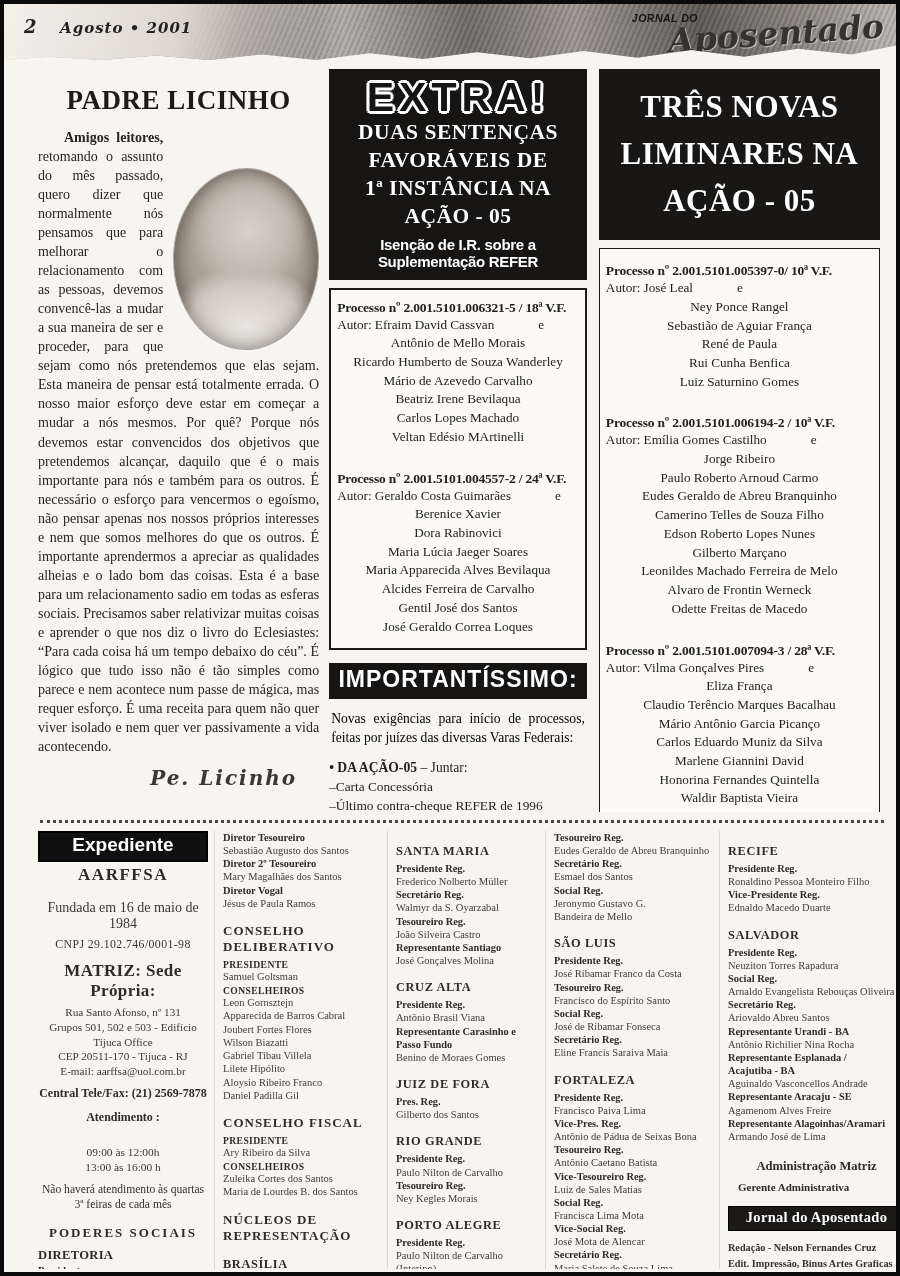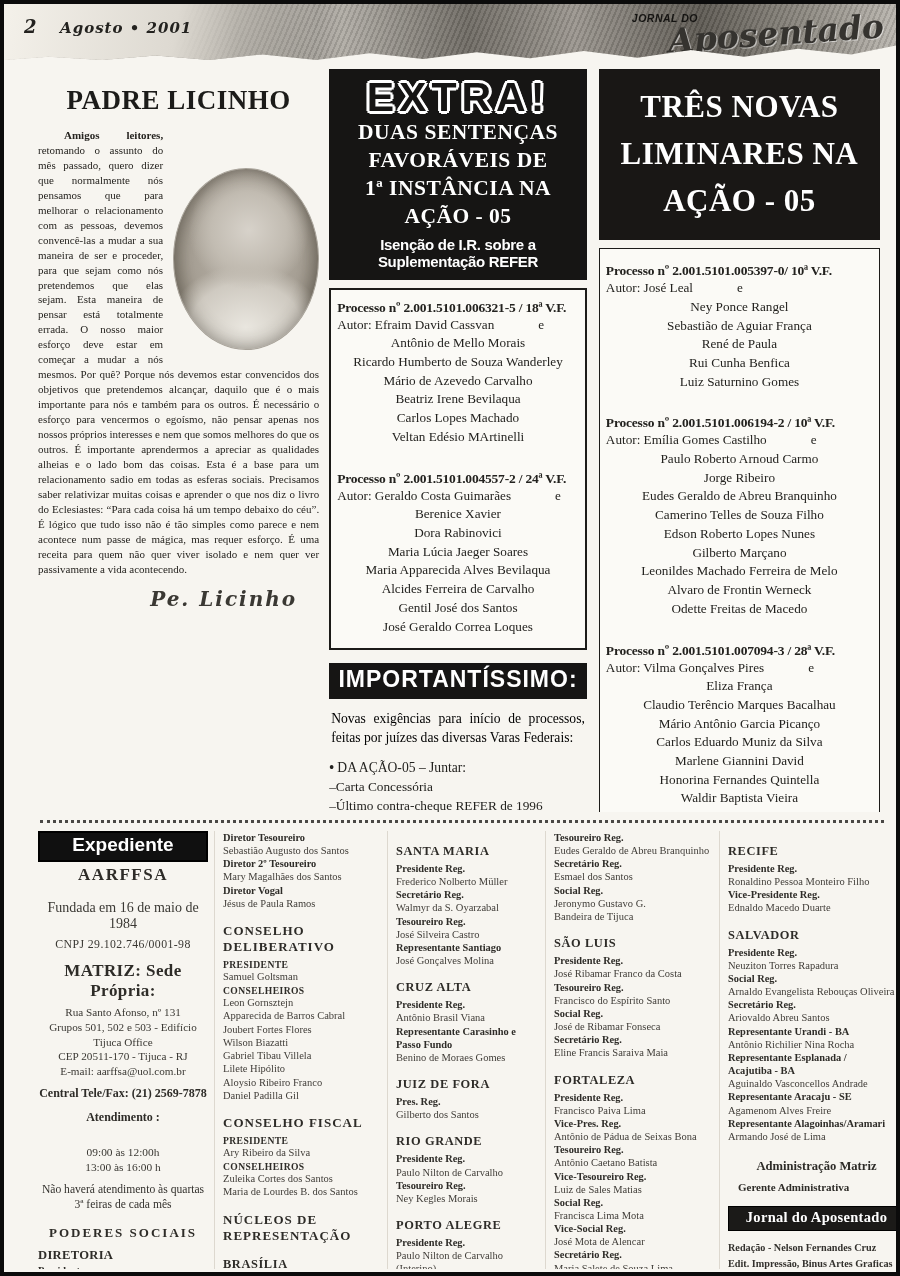--- a/index.html
+++ b/index.html
@@ -22,21 +22,21 @@
   .masthead-script { position: absolute; right: 4px; top: 8px; font: italic 700 33px "DejaVu Serif", serif; transform: rotate(-4deg); color: #35332f; text-shadow: 1px 1px 0 rgba(255,255,255,.5); }
 
   
   .cols { display: flex; padding: 9px 16px 0 34px; height: 752px; overflow: hidden; }
   .col1 { width: 288px; }
   .col2 { width: 264px; margin-left: 10px; }
   .col3 { width: 288px; margin-left: 12px; }
 
   
   .article-title { text-align: center; font-weight: 700; font-size: 27px; letter-spacing: .5px; color: #1c1b19; margin: 16px 0 12px; }
-  .article-body { font-size: 11px; line-height: 1.36; color: #262420; text-align: justify; }
+  .article-body { font-size: 14px; line-height: 1.36; color: #262420; text-align: justify; }
   .portrait { float: right; width: 146px; height: 182px; margin: 40px 0 6px 10px; border-radius: 50%;
     border: 1px solid #a9a49b;
     background:
       radial-gradient(ellipse 58% 46% at 52% 34%, #d7d2ca 0%, #c2bcb2 45%, rgba(0,0,0,0) 72%),
       radial-gradient(ellipse 70% 45% at 50% 88%, #e9e6df 0%, #cfcac1 55%, rgba(0,0,0,0) 78%),
       radial-gradient(ellipse at 50% 45%, #bdb7ad 0%, #a59e93 55%, #7d7669 85%, #655e53 100%);
     box-shadow: inset 0 0 18px rgba(40,35,28,.45); }
   .lead { font-weight: 700; }
   .indent { display: inline-block; width: 26px; }
   .signature { text-align: right; padding-right: 22px; margin-top: 10px; font: italic 700 20px "DejaVu Serif", serif; letter-spacing: 2px; color: #3a3833; }
@@ -56,21 +56,21 @@
   .pautor { display: flex; line-height: 1.4; }
   .pconj { margin-left: 44px; }
   .pnames { text-align: center; }
   .pname { line-height: 1.42; }
 
   .imp-bar { background: #161514; color: #fff; font-family: "Liberation Sans", sans-serif; font-weight: 800; font-size: 23px; letter-spacing: 1px; text-align: center; padding: 3px 6px 6px; margin-top: 13px; }
   .imp-intro { margin: 11px 2px 10px; font-size: 13.6px; line-height: 1.38; text-align: justify; }
   .acao { font-size: 13.3px; line-height: 1.42; color: #23221f; margin-bottom: 13px; }
   .acao-head { font-size: 13.6px; margin-bottom: 1px; }
   .acao-head::before { content: "• "; font-weight: 700; }
-  .acao-label { font-weight: 400; }
+  .acao-label { font-weight: 700; }
   .acao-sep::before { content: " \2013\00a0 "; white-space: pre; }
   .dash-item { padding-left: 13px; text-indent: -13px; }
   .dash-item::before { content: "\2013 "; }
 
   
   .lim-head { background: #191715; color: #fff; text-align: center; font-weight: 700; font-size: 31px; line-height: 1.52; letter-spacing: .5px; padding: 14px 2px 16px; }
   .lim-line { display: block; }
 
   
   .dotsep { border-top: 3px dotted #4a4845; margin: 8px 12px 0 36px; }
@@ -229,22 +229,22 @@
             </div>
         </div>
         <div class="process">
           <div class="phead">Processo nº 2.001.5101.006194-2 / 10ª V.F.</div>
           <div class="pautor">
             <span>Autor: Emília Gomes Castilho</span>
             <span class="pconj">e</span>
           </div>
           <div class="pnames">
 
-          <div class="pname">Paulo Roberto Arnoud Carmo</div>
-              <div class="pname">Jorge Ribeiro</div>
+          <div class="pname">Jorge Ribeiro</div>
+              <div class="pname">Paulo Roberto Arnoud Carmo</div>
               <div class="pname">Eudes Geraldo de Abreu Branquinho</div>
               <div class="pname">Camerino Telles de Souza Filho</div>
               <div class="pname">Edson Roberto Lopes Nunes</div>
               <div class="pname">Gilberto Marçano</div>
               <div class="pname">Leonildes Machado Ferreira de Melo</div>
               <div class="pname">Alvaro de Frontin Werneck</div>
               <div class="pname">Odette Freitas de Macedo</div>
             </div>
         </div>
         <div class="process">
@@ -340,21 +340,21 @@
       </div>
 
     <div class="bc bc3 lines">
 
     <div class="ln-city">SANTA MARIA</div>
         <div class="ln-role">Presidente Reg.</div>
         <div class="ln-name">Frederico Nolberto Müller</div>
         <div class="ln-role">Secretário Reg.</div>
         <div class="ln-name">Walmyr da S. Oyarzabal</div>
         <div class="ln-role">Tesoureiro Reg.</div>
-        <div class="ln-name">José Silveira Castro</div>
+        <div class="ln-name">João Silveira Castro</div>
         <div class="ln-role">Representante Santiago</div>
         <div class="ln-name">José Gonçalves Molina</div>
         <div class="ln-city">CRUZ ALTA</div>
         <div class="ln-role">Presidente Reg.</div>
         <div class="ln-name">Antônio Brasil Viana</div>
         <div class="ln-role">Representante Carasinho e Passo Fundo</div>
         <div class="ln-name">Benino de Moraes Gomes</div>
         <div class="ln-city">JUIZ DE FORA</div>
         <div class="ln-role">Pres. Reg.</div>
         <div class="ln-name">Gilberto dos Santos</div>
@@ -369,21 +369,21 @@
       </div>
 
     <div class="bc bc4 lines">
 
     <div class="ln-role">Tesoureiro Reg.</div>
         <div class="ln-name">Eudes Geraldo de Abreu Branquinho</div>
         <div class="ln-role">Secretário Reg.</div>
         <div class="ln-name">Esmael dos Santos</div>
         <div class="ln-role">Social Reg.</div>
         <div class="ln-name">Jeronymo Gustavo G.</div>
-        <div class="ln-name">Bandeira de Tijuca</div>
+        <div class="ln-name">Bandeira de Mello</div>
         <div class="ln-city">SÃO LUIS</div>
         <div class="ln-role">Presidente Reg.</div>
         <div class="ln-name">José Ribamar Franco da Costa</div>
         <div class="ln-role">Tesoureiro Reg.</div>
         <div class="ln-name">Francisco do Espírito Santo</div>
         <div class="ln-role">Social Reg.</div>
         <div class="ln-name">José de Ribamar Fonseca</div>
         <div class="ln-role">Secretário Reg.</div>
         <div class="ln-name">Eline Francis Saraiva Maia</div>
         <div class="ln-city">FORTALEZA</div>

